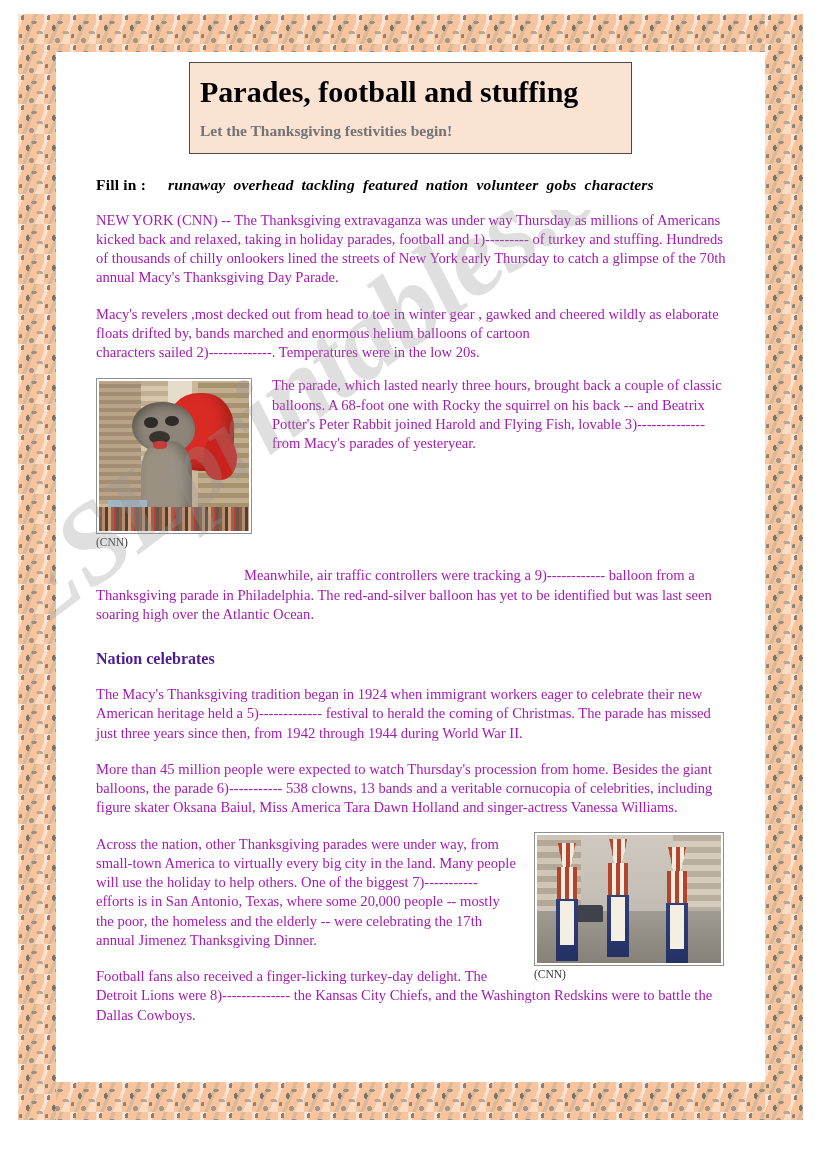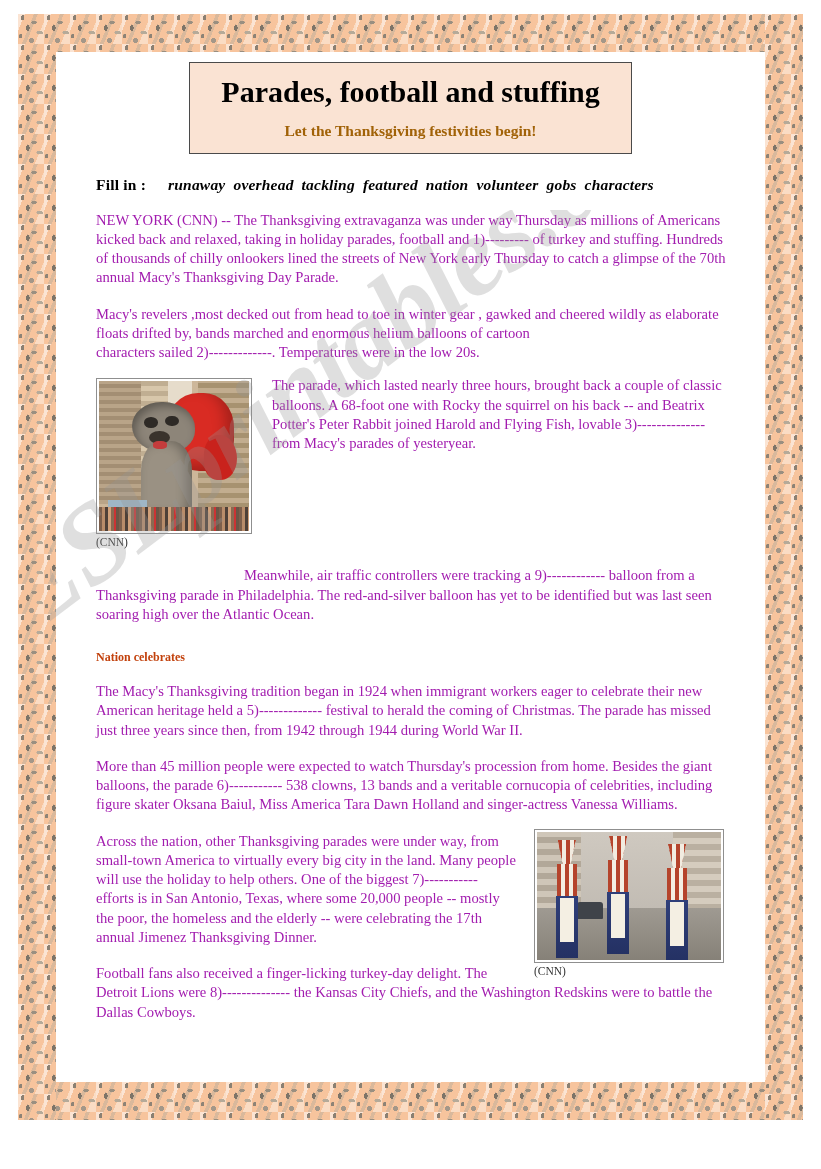--- a/index.html
+++ b/index.html
@@ -103,35 +103,34 @@
     z-index: 2;
   }
 
   .title-box {
     width: 443px;
     margin: 0 0 0 93px;
     box-sizing: border-box;
     border: 1px solid #4a4a4a;
     background: #fae3d3;
     padding: 12px 10px 13px 10px;
-    text-align: center;
   }
   .title-main {
     font-family: "Liberation Serif", serif;
     font-size: 30px;
     font-weight: 700;
     color: #000000;
     line-height: 1.15;
     margin: 0 0 12px 0;
   }
   .title-sub {
     font-family: "Liberation Serif", serif;
     font-size: 15.5px;
     font-weight: 700;
-    color: #a16207;
+    color: #737373;
     margin: 0;
   }
 
   .wordbank {
     margin-top: 22px;
     font-family: "Liberation Serif", serif;
     font-size: 15.5px;
     font-weight: 700;
     color: #000000;
     letter-spacing: 0.2px;
@@ -145,23 +144,23 @@
     line-height: 1.32;
     color: #a21caf;
     margin: 17px 0 0 0;
   }
   .para.tight { margin-top: 14px; }
   .para .indent { display: inline-block; width: 150px; }
   .para .indent-sm { display: inline-block; width: 148px; }
 
   .section-head {
     font-family: "Liberation Serif", serif;
-    font-size: 12px;
+    font-size: 16px;
     font-weight: 700;
-    color: #c2410c;
+    color: #4c1d95;
     margin: 26px 0 0 0;
   }
 
   
   .figure {
     width: 162px;
   }
   .figure .frame {
     border: 1px solid #8f8f8f;
     padding: 2px;

